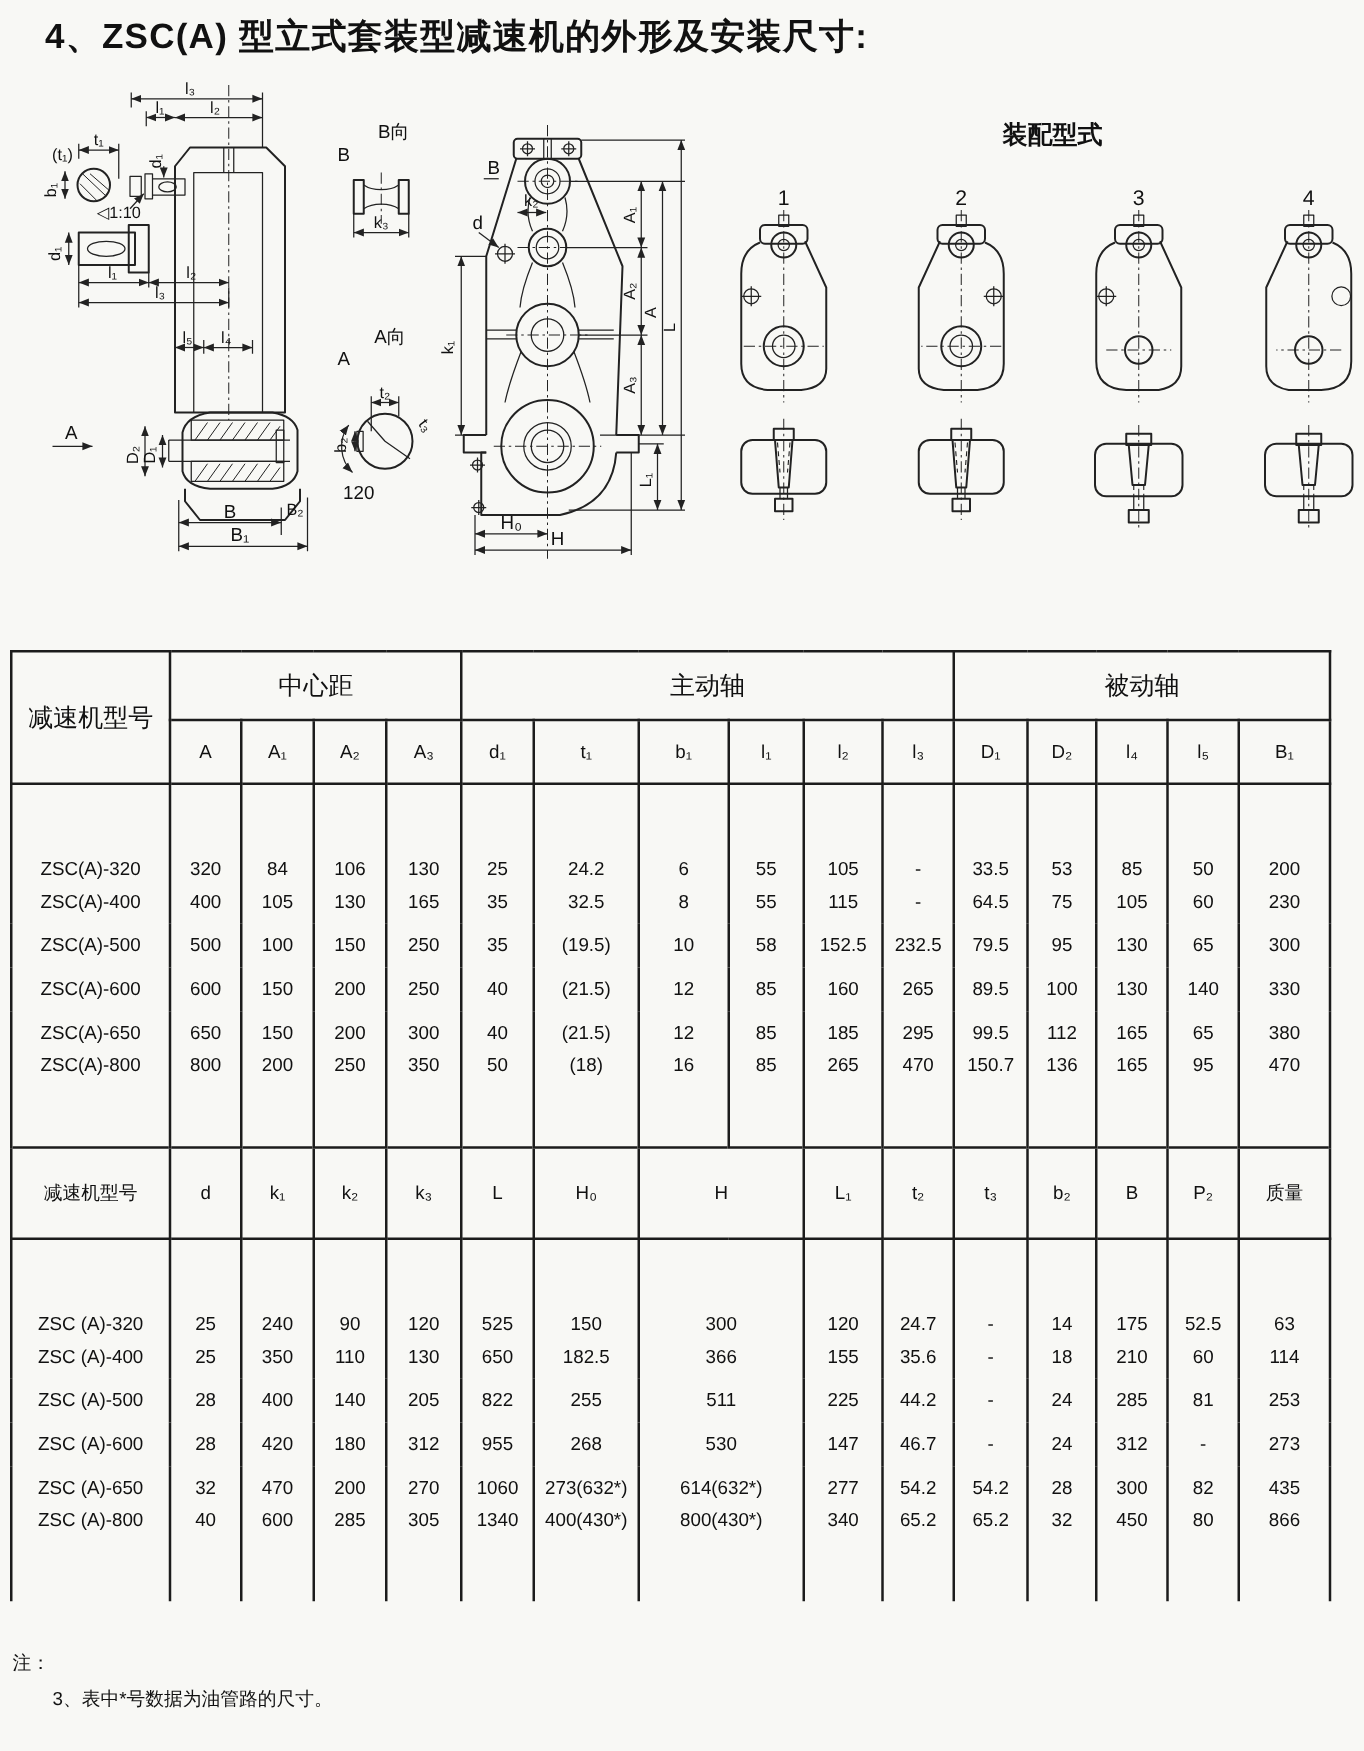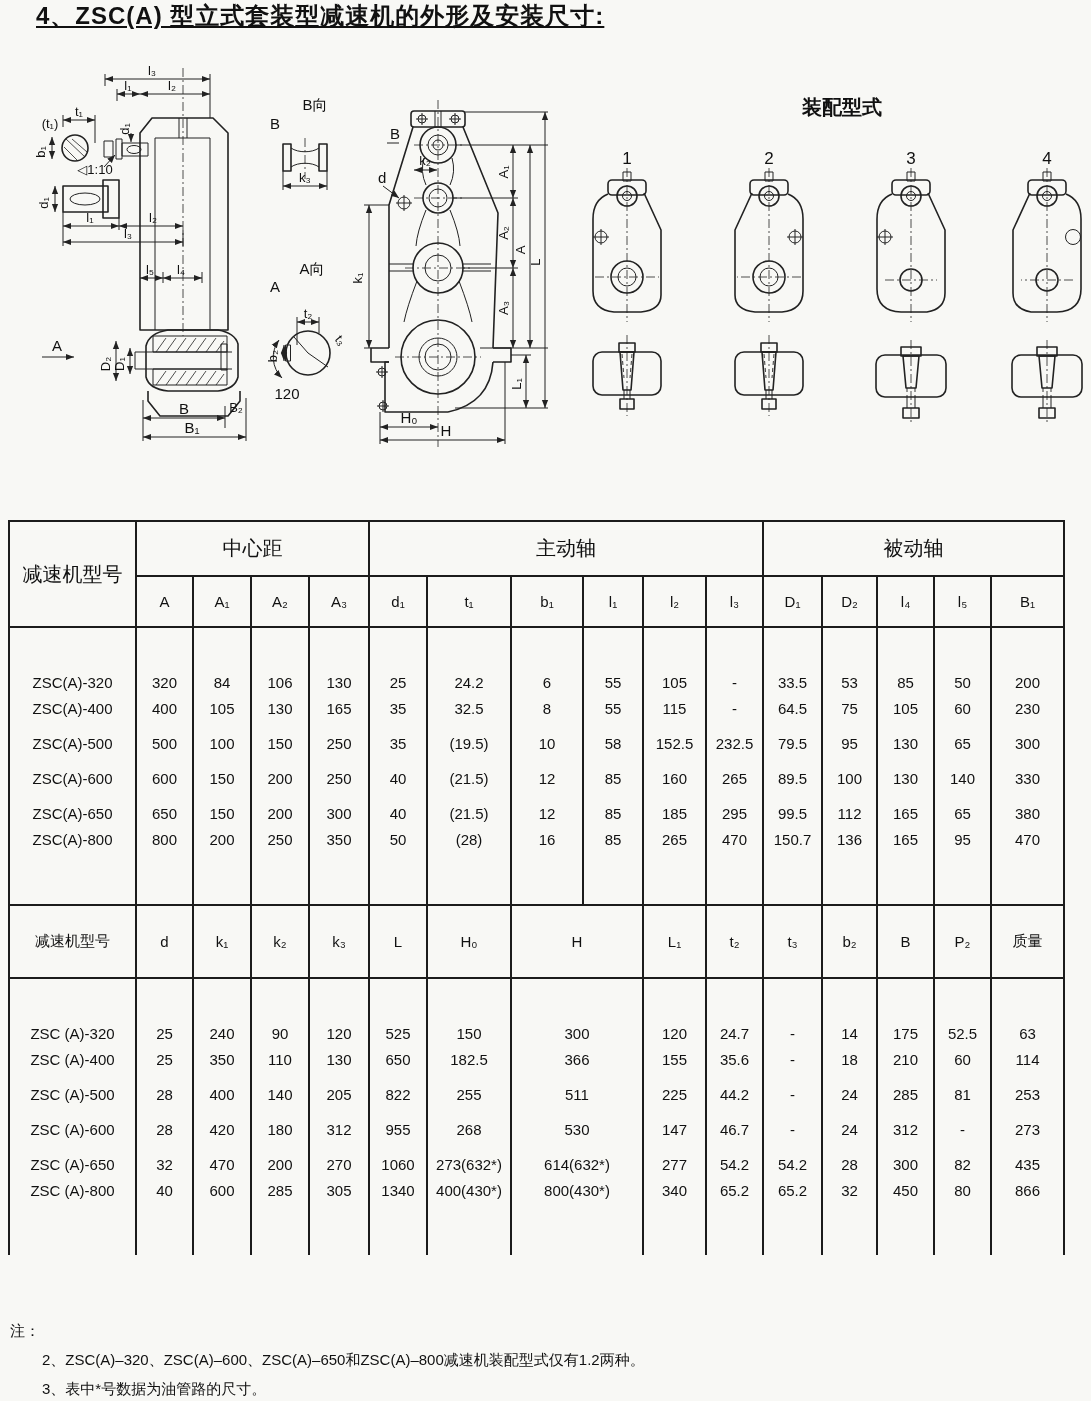--- a/index.html
+++ b/index.html
@@ -2,22 +2,22 @@
 <html><head>
 <meta charset="utf-8">
 <style>
   html,body{margin:0;padding:0;}
   body{
     width:1091px;height:1401px;position:relative;
     background:#f8f8f5;color:#111;
     font-family:"Liberation Sans", sans-serif;
   }
   .page-title{
-    position:absolute;left:36px;top:0;
-    font-size:24px;font-weight:bold;letter-spacing:1px;white-space:nowrap;text-decoration:underline;
+    position:absolute;left:36px;top:10px;
+    font-size:28px;font-weight:bold;letter-spacing:1px;white-space:nowrap;
   }
   svg.draw{position:absolute;left:0;top:0;}
   svg.draw text{font-family:"Liberation Sans", sans-serif;font-size:13px;fill:#111;}
   svg.draw text.big{font-size:15px;}
   svg.draw text.cjk{font-size:20px;font-weight:bold;}
   svg.draw text.num{font-size:17px;}
   .out{stroke:#222;stroke-width:1.6;fill:none;stroke-linejoin:round;}
   .thin{stroke-width:1;}
   .dim{stroke:#222;stroke-width:1;fill:none;}
   .cl{stroke:#222;stroke-width:0.8;fill:none;stroke-dasharray:9 3 2 3;}
@@ -31,21 +31,21 @@
   }
   table.dims td{
     border:2px solid #1c1c1c;text-align:center;vertical-align:middle;
     padding:0;overflow:hidden;white-space:nowrap;
   }
   tr.grow td{height:53px;font-size:20px;}
   tr.crow td{height:49px;}
   tr.h2row td{height:71px;}
   tbody.data tr{height:35px;}
   tbody.data td{border-top:none;border-bottom:none;}
-  tbody.data tr.fr td{padding-top:46px;}
+  tbody.data tr.fr td{padding-top:59px;}
   tbody.data tr.lr td{padding-bottom:56px;}
 
   .notes{position:absolute;left:10px;top:1316px;font-size:15px;line-height:29px;}
   .note-row{display:flex;}
   .note-row .pfx{width:32px;flex:0 0 32px;}
   .note-row.ind{padding-left:32px;}
 </style>
 </head>
 <body>
 
@@ -473,21 +473,21 @@
         <td>65</td>
         <td>380</td>
       </tr>
       <tr class="lr">
         <td>ZSC(A)-800</td>
         <td>800</td>
         <td>200</td>
         <td>250</td>
         <td>350</td>
         <td>50</td>
-        <td>(28)</td>
+        <td>(18)</td>
         <td>16</td>
         <td>85</td>
         <td>265</td>
         <td>470</td>
         <td>150.7</td>
         <td>136</td>
         <td>165</td>
         <td>95</td>
         <td>470</td>
       </tr>
@@ -615,18 +615,15 @@
         <td>866</td>
       </tr>
     </tbody>
 </table>
 
 <div class="notes">
   <div class="note-row">
     <span class="pfx">注：</span>
   </div>
   <div class="note-row ind">
-    <span>2、ZSC(A)–320、ZSC(A)–600、ZSC(A)–650和ZSC(A)–800减速机装配型式仅有1.2两种。</span>
-  </div>
-  <div class="note-row ind">
     <span>3、表中*号数据为油管路的尺寸。</span>
   </div>
 </div>
 
 </body></html>

